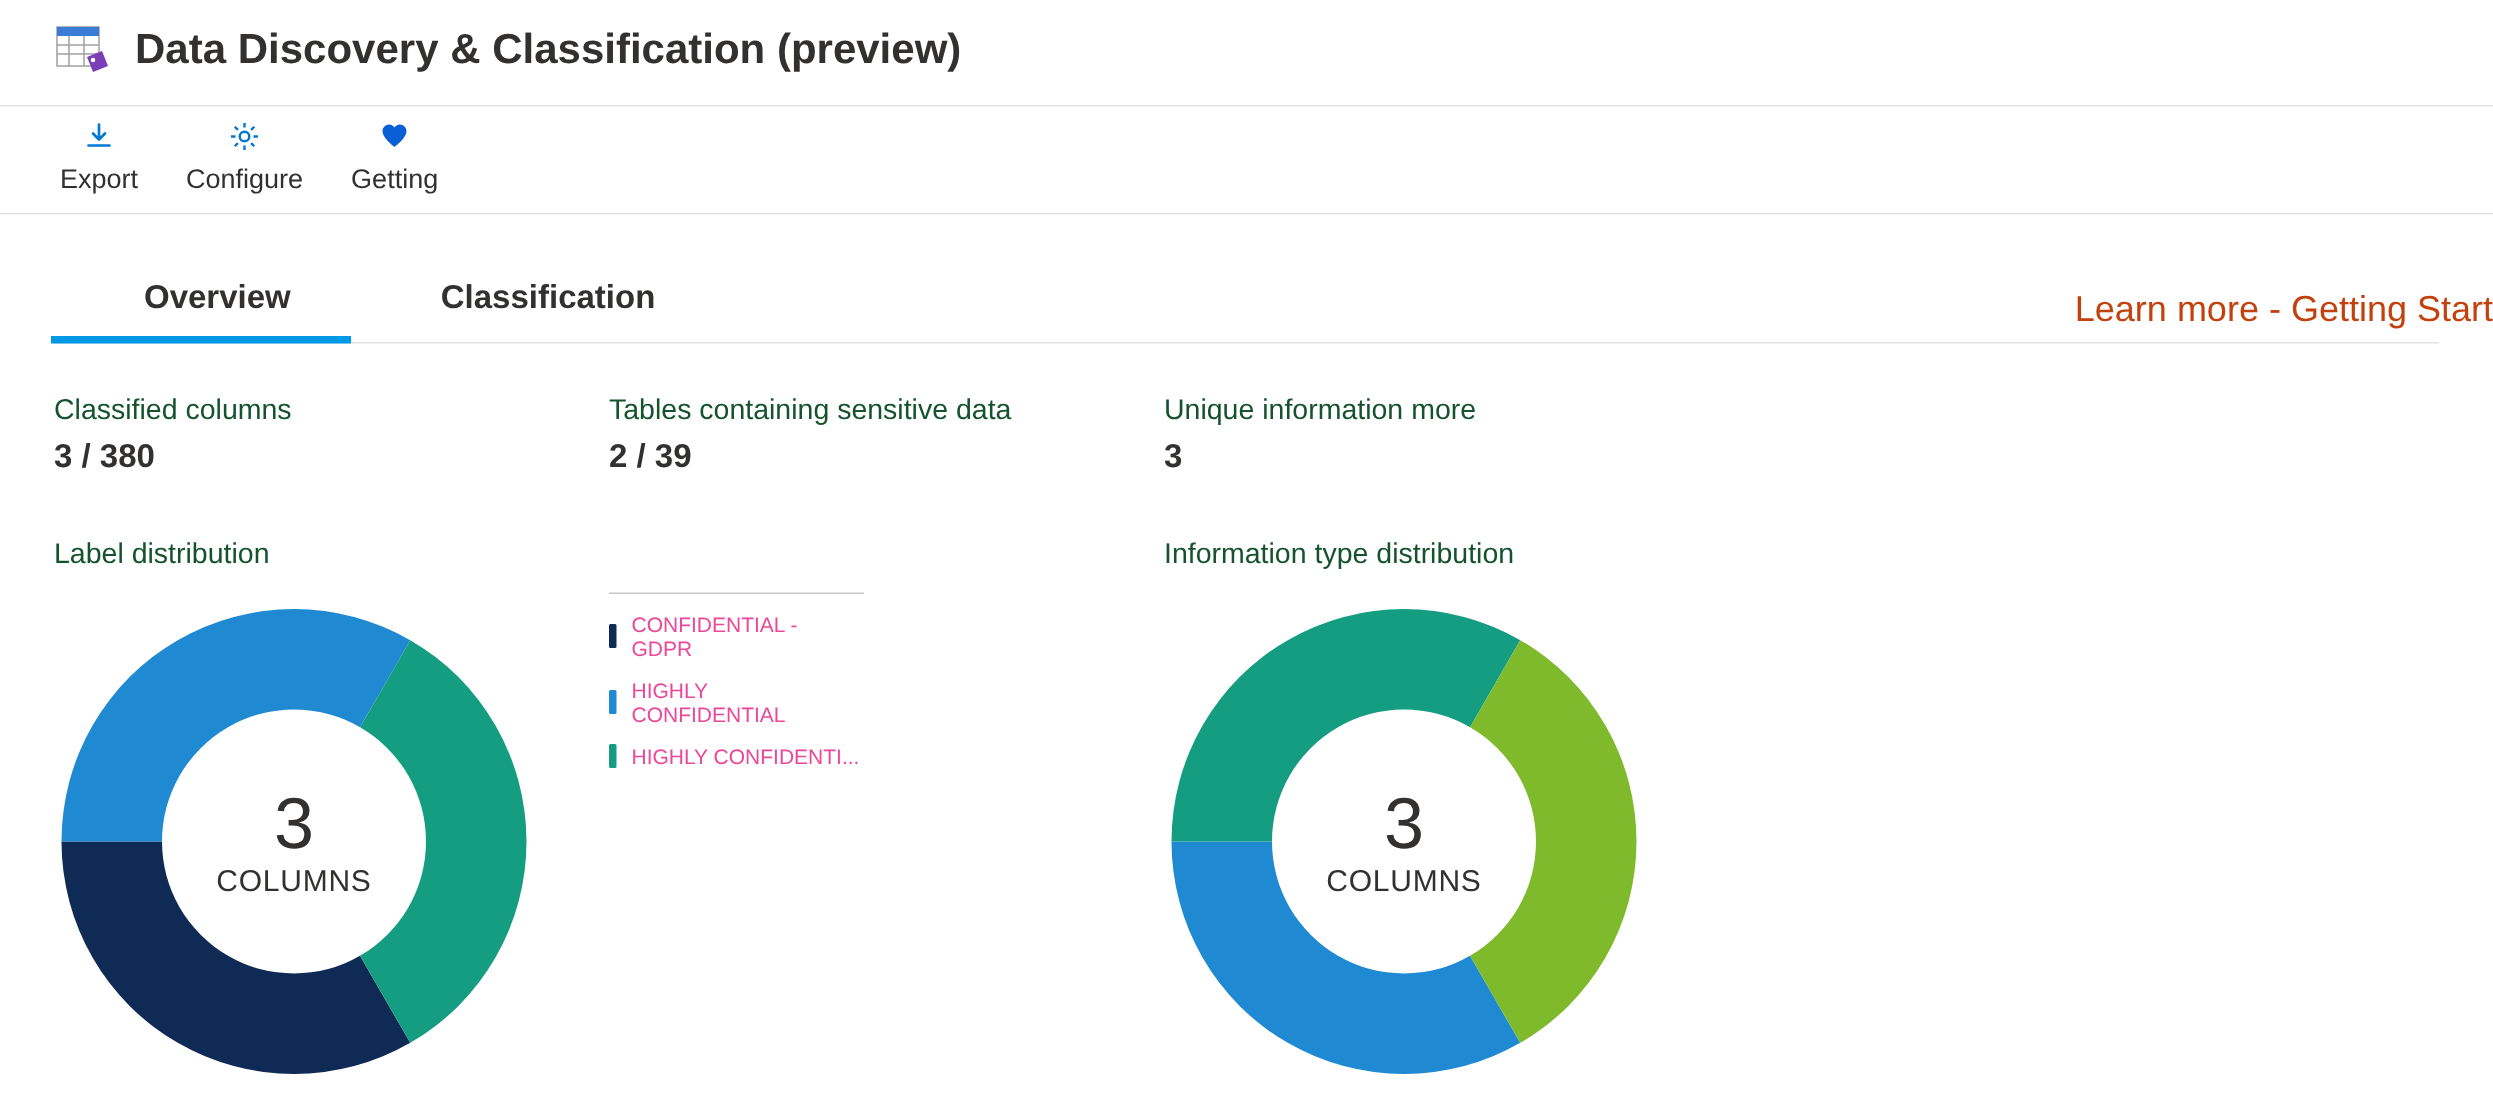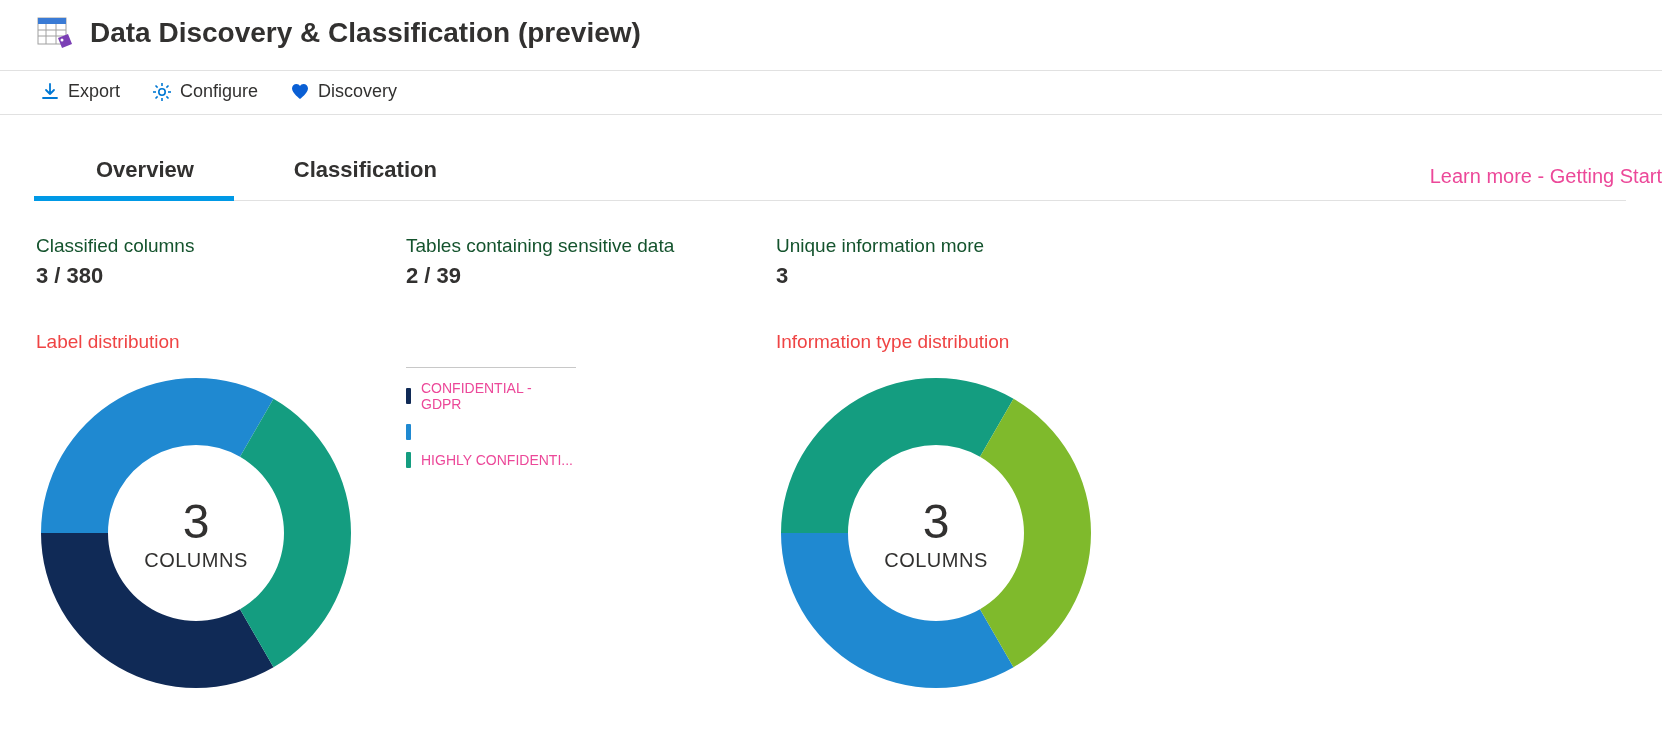--- a/index.html
+++ b/index.html
@@ -23,32 +23,33 @@
     padding: 10px 36px 12px 40px;
     border-top: 1px solid #e1e1e1;
     border-bottom: 1px solid #e1e1e1;
     font-size: 18px;
   }
   .toolbar-item {
     display: flex;
     align-items: center;
     gap: 8px;
     cursor: pointer;
+    flex-direction: column;
   }
   .toolbar-item .ticon { width: 20px; height: 20px; display: flex; align-items: center; justify-content: center; }
   .main {
     position: relative;
     padding: 0 36px;
   }
   .learn-link {
     position: absolute;
     right: 0;
     top: 26px;
-    color: #ec4899;
-    font-size: 20px;
+    color: #c2410c;
+    font-size: 24px;
     cursor: pointer;
     white-space: nowrap;
     padding-right: 0;
   }
   .tabs {
     display: flex;
     gap: 100px;
     border-bottom: 1px solid #e1e1e1;
     margin-top: 24px;
     padding-left: 60px;
@@ -74,21 +75,21 @@
     padding-left: 0;
   }
   .stat-block { width: 370px; }
   .stat-label { color: #14532d; font-size: 19px; }
   .stat-value { font-size: 22px; font-weight: 700; margin-top: 6px; }
   .charts-row {
     display: flex;
     margin-top: 42px;
   }
   .chart-section { width: 740px; position: relative; }
-  .chart-title { font-size: 19px; color: #ef4444; margin-bottom: 10px; }
+  .chart-title { font-size: 19px; color: #14532d; margin-bottom: 10px; }
   .chart-wrap { display: flex; }
   .donut-holder {
     position: relative;
     width: 320px;
     height: 320px;
     margin-top: 10px;
   }
   .donut-holder svg { position: absolute; top:0; left:0; }
   .donut-center {
     position: absolute;
@@ -165,21 +166,21 @@
         </svg>
     </span>
     <span>Configure</span>
   </div>
   <div class="toolbar-item">
     <span class="ticon">
       <svg width="20" height="20" viewBox="0 0 20 20">
           <path d="M10 17 C10 17 2 11 2 6.5 C2 4 4 2 6.5 2 C8 2 9.3 2.9 10 4 C10.7 2.9 12 2 13.5 2 C16 2 18 4 18 6.5 C18 11 10 17 10 17 Z" fill="#0a5fd4"></path>
         </svg>
     </span>
-    <span>Discovery</span>
+    <span>Getting</span>
   </div>
 </div>
 
 <div class="main">
   <a class="learn-link">Learn more - Getting Start</a>
 
   <div class="tabs">
     <div class="tab active">Overview</div>
     <div class="tab">Classification</div>
   </div>
@@ -215,20 +216,21 @@
             <div class="lbl">COLUMNS</div>
           </div>
         </div>
         <div class="legend" id="legend-0">
             <div class="legend-item">
               <span class="legend-swatch" style="background: rgb(16, 42, 86);"></span>
               <span>CONFIDENTIAL - GDPR</span>
             </div>
             <div class="legend-item">
               <span class="legend-swatch" style="background: rgb(31, 137, 209);"></span>
+              <span>HIGHLY CONFIDENTIAL</span>
             </div>
             <div class="legend-item">
               <span class="legend-swatch" style="background: rgb(20, 157, 128);"></span>
               <span>HIGHLY CONFIDENTI...</span>
             </div>
           </div>
       </div>
     </div>
 
     <div class="chart-section">

